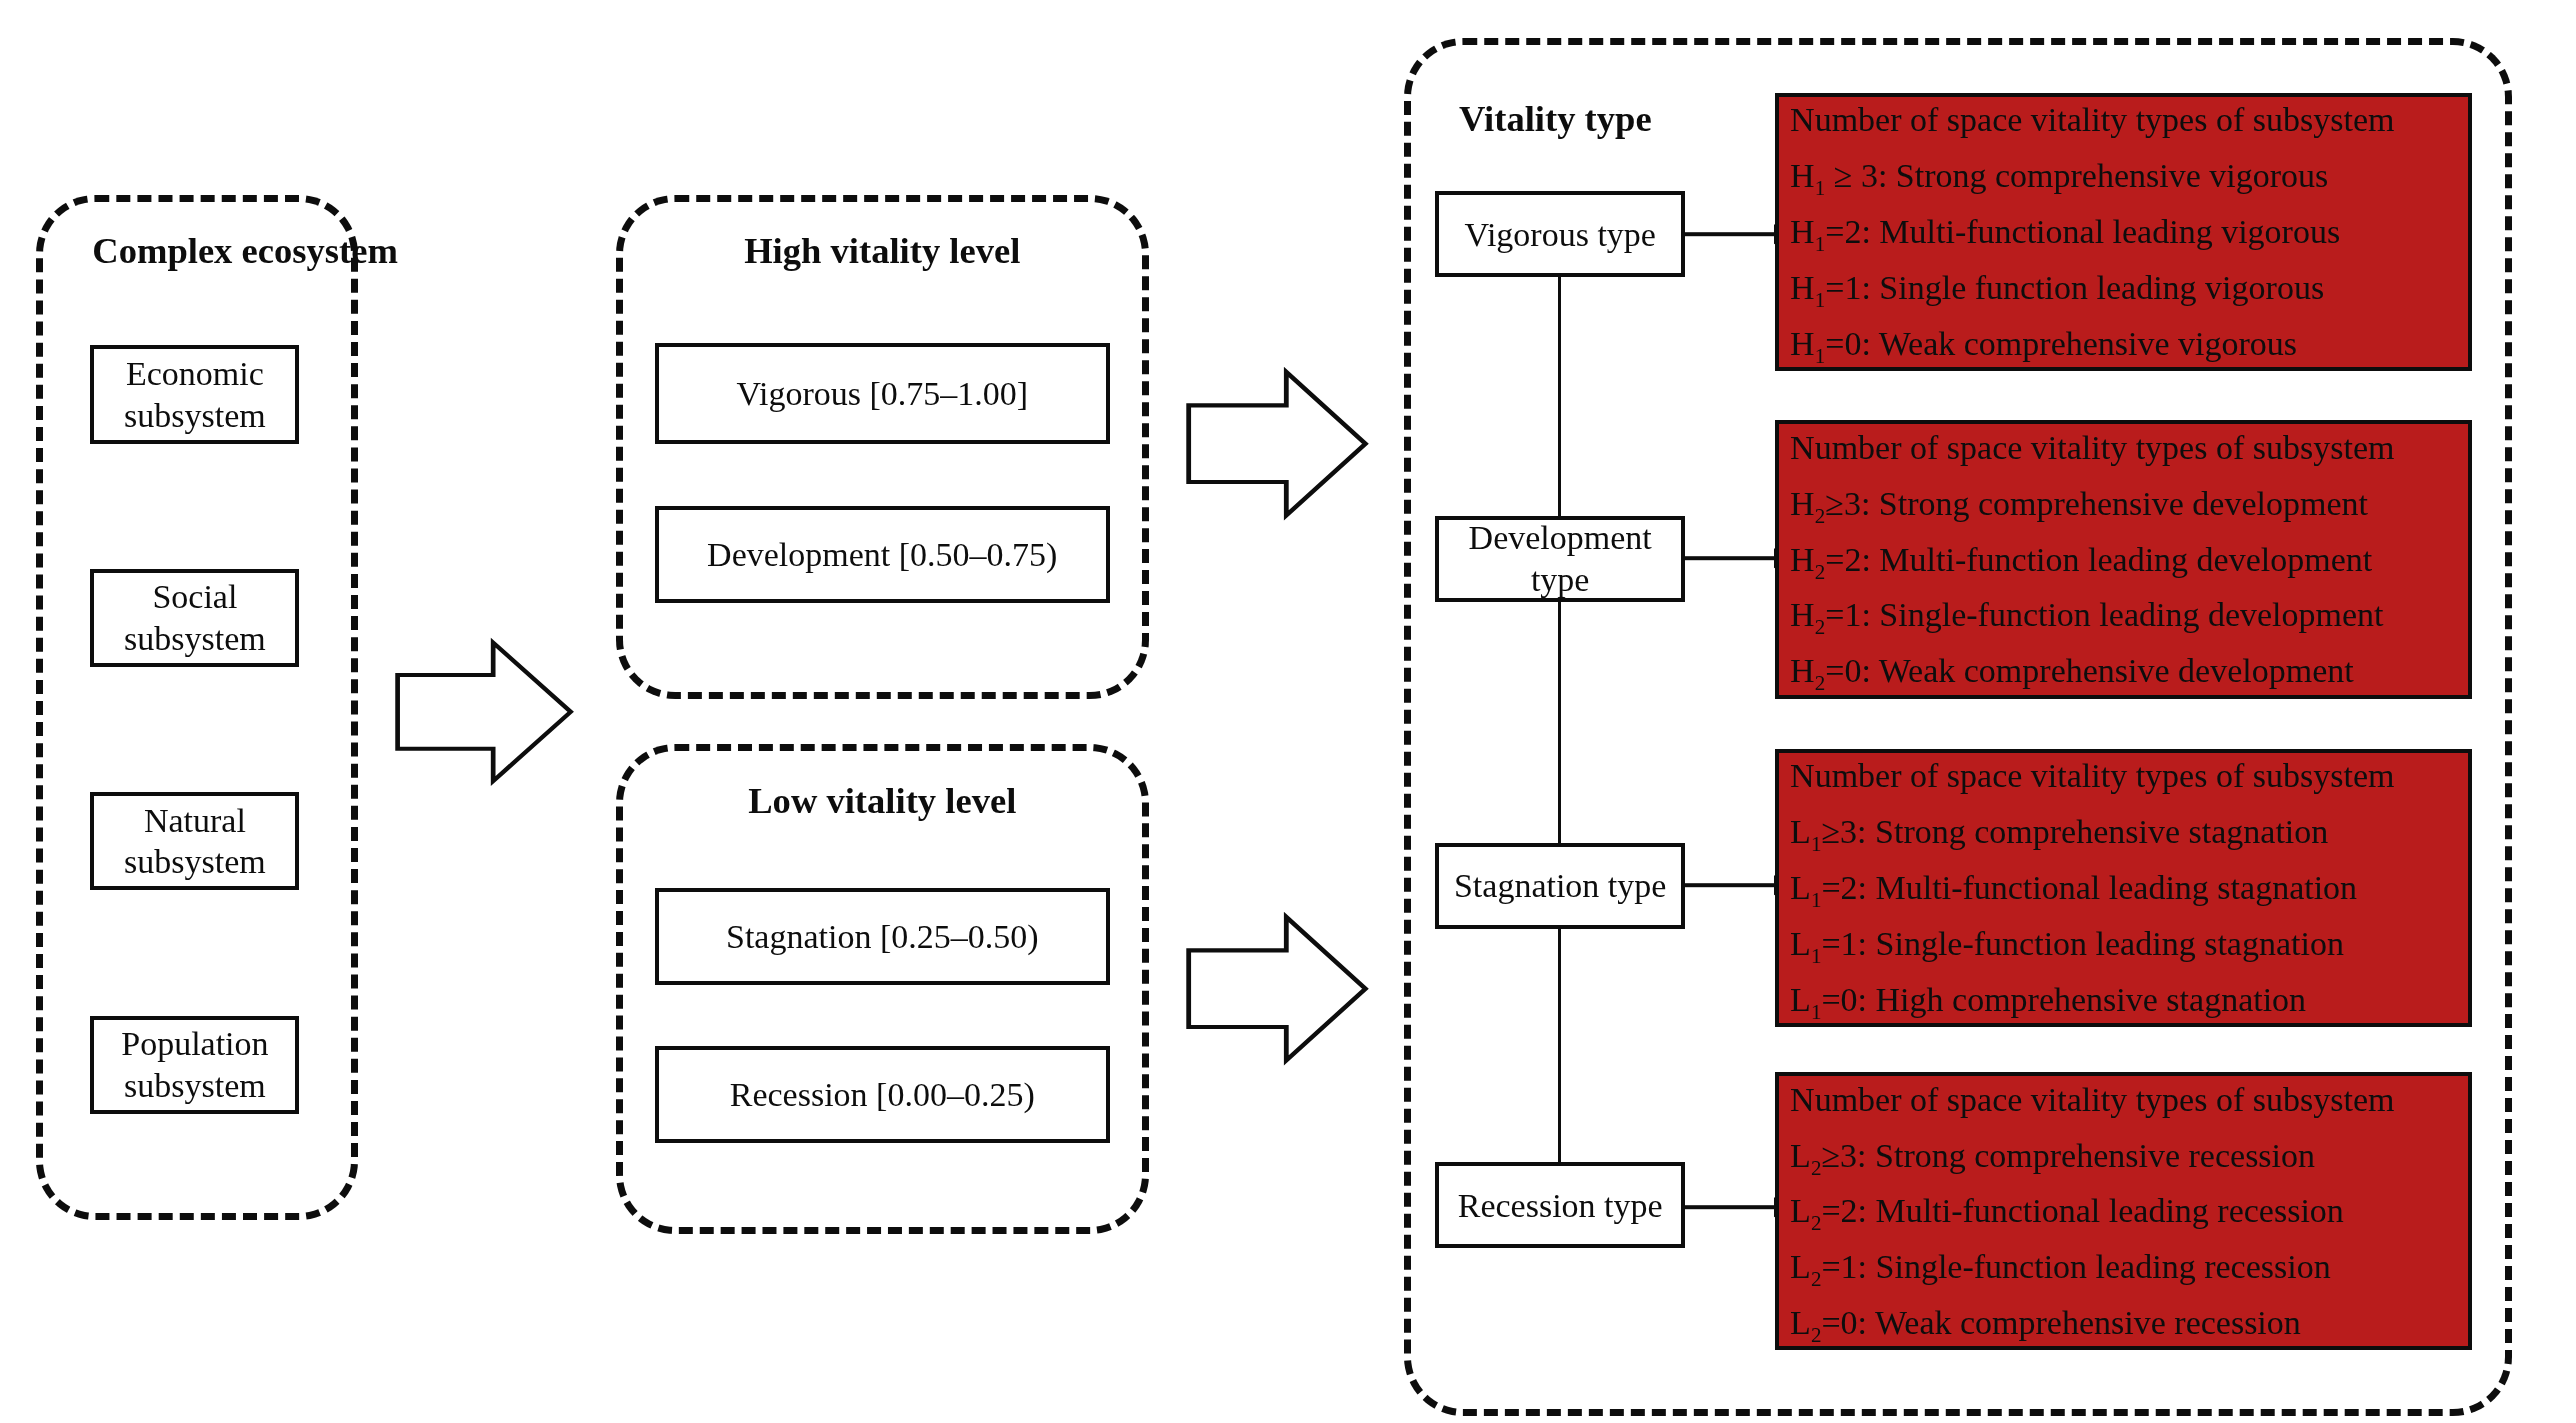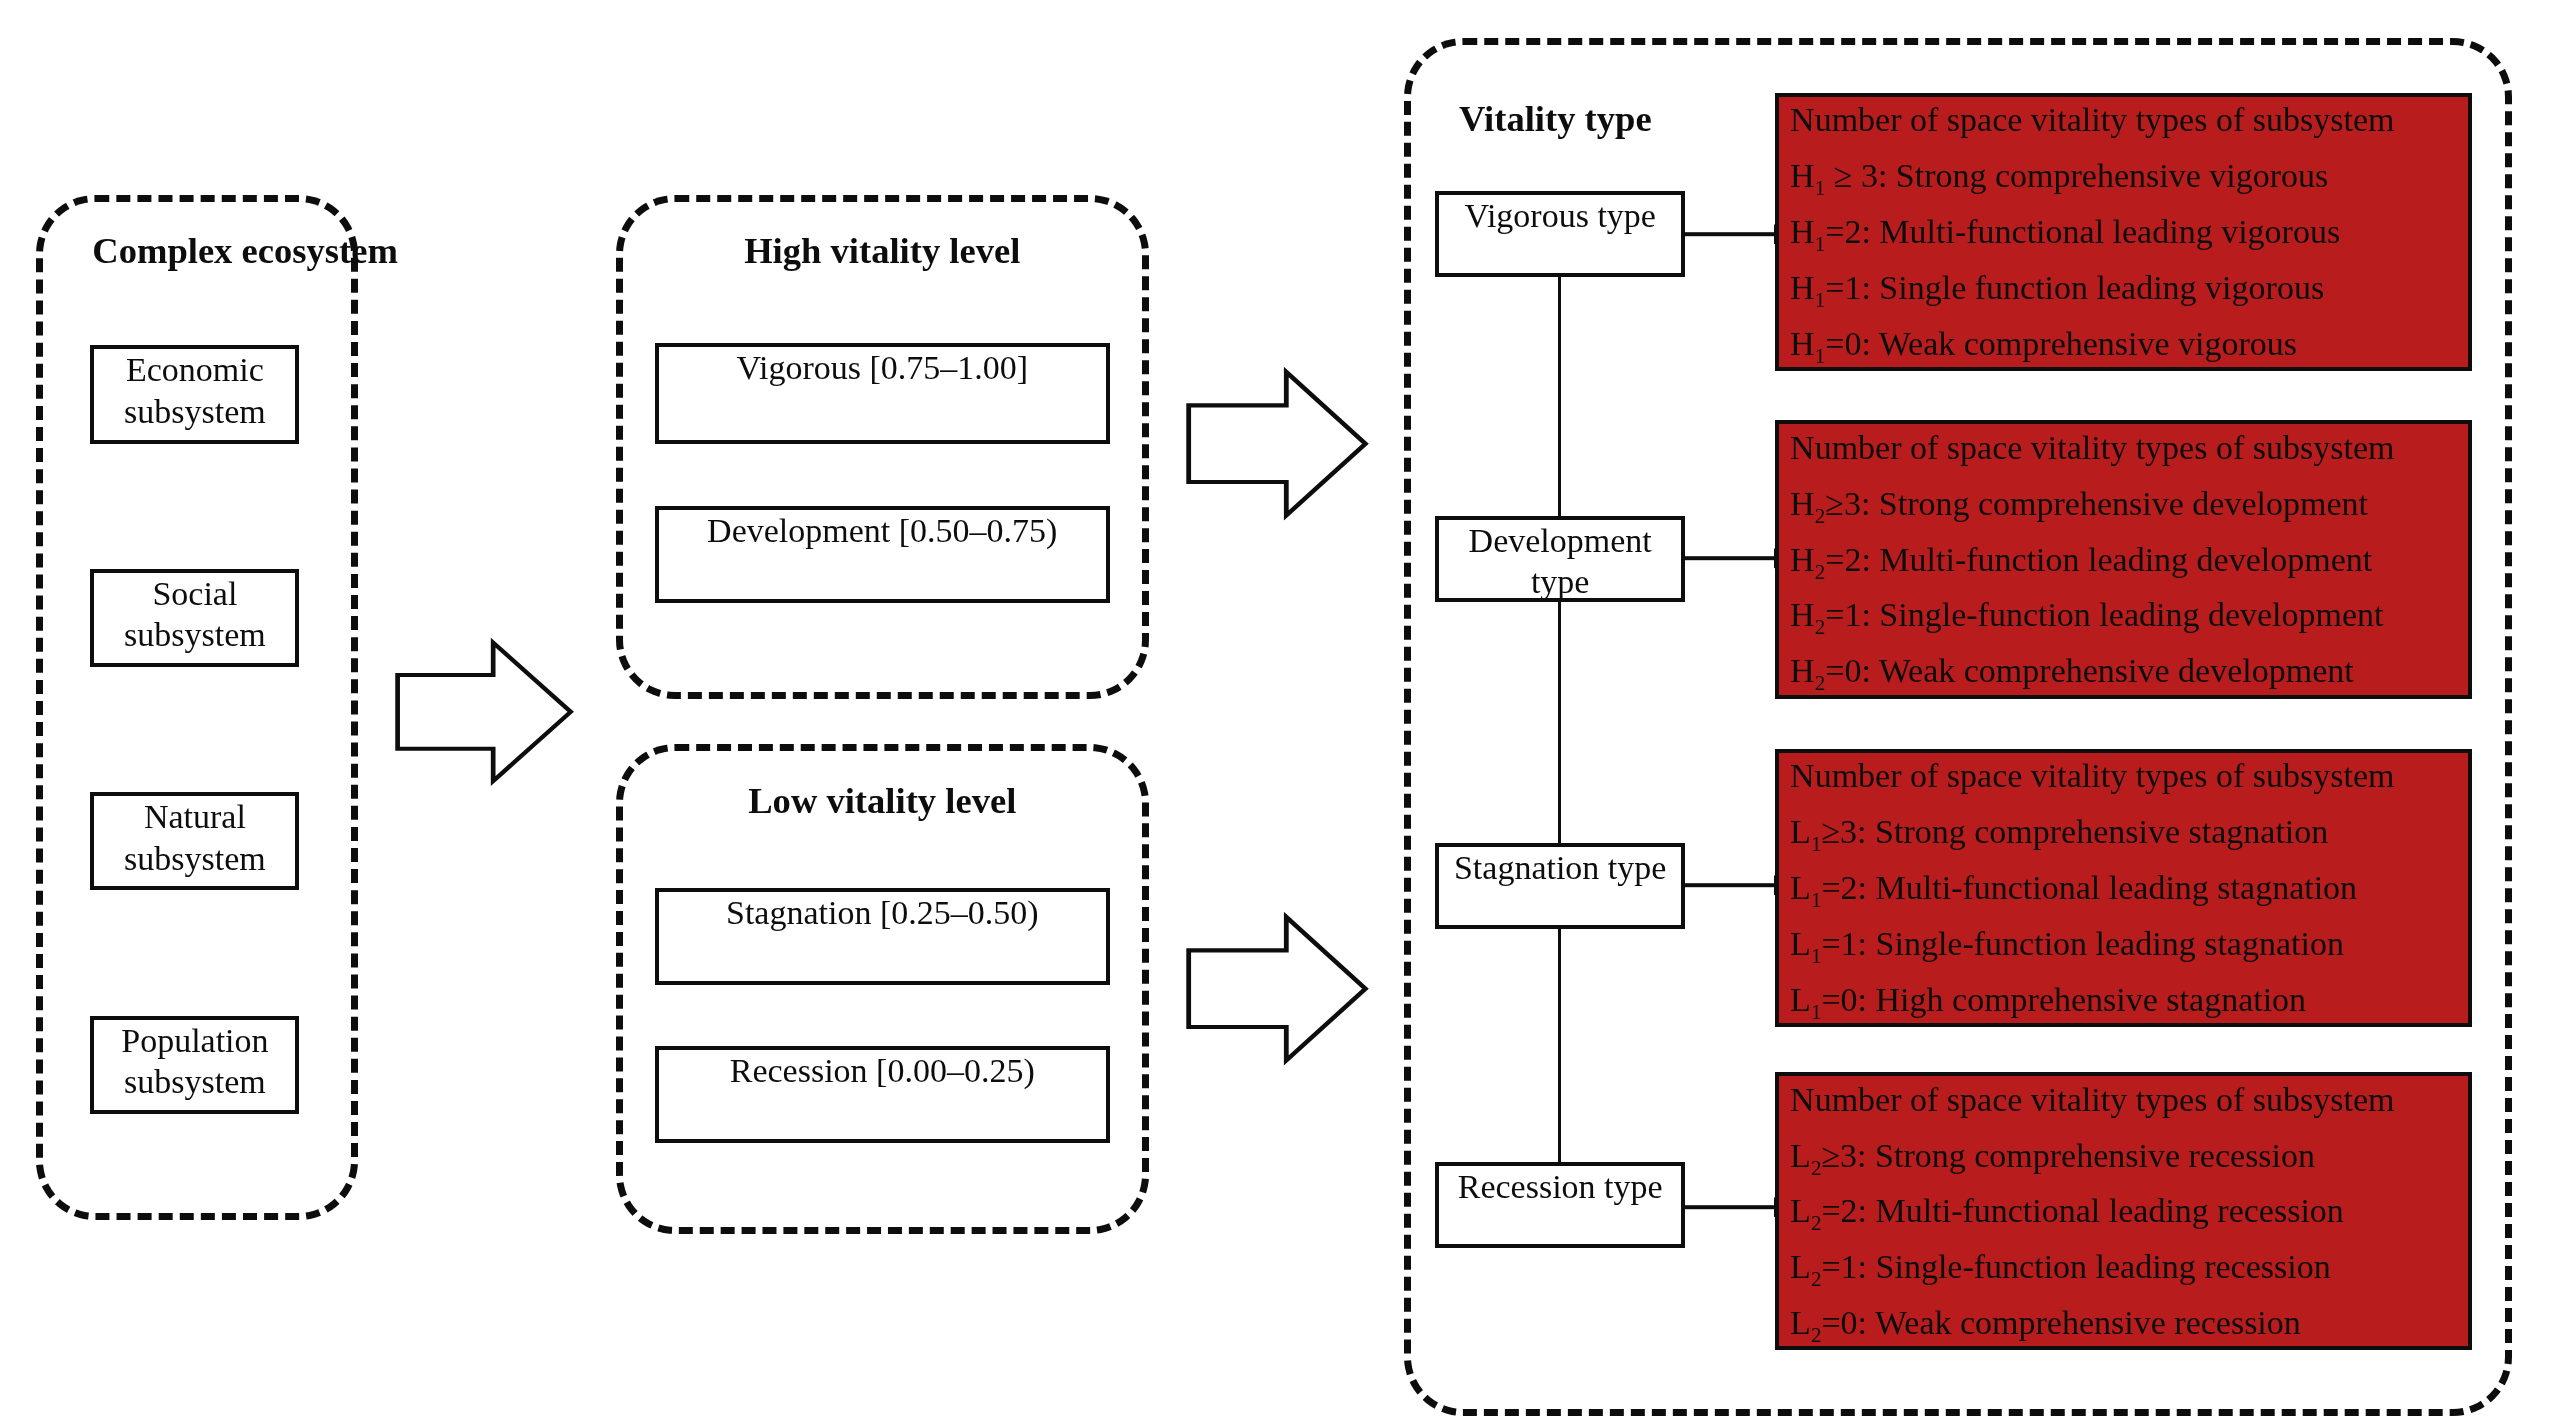--- a/index.html
+++ b/index.html
@@ -6,21 +6,21 @@
   html, body { margin: 0; padding: 0; background: #ffffff; }
   body { font-family: "Liberation Serif", "DejaVu Serif", serif; color: #0d0d0d; }
   #canvas { position: relative; width: 100vw; height: 55.25vw; background: #fff; overflow: hidden; }
 
   .panel { position: absolute; border: 0.28vw dashed #0d0d0d; border-radius: 2.3vw; background: #fff; font-family: Liberation Serif, serif; }
   .ptitle { position: absolute; left: 0; width: 100%; text-align: center; font-weight: bold;
             font-size: 1.42vw; line-height: 1.25; margin: 0; }
   .ptitle-left { position: absolute; font-weight: bold; font-size: 1.42vw; line-height: 1.2; margin: 0; }
 
   .box { position: absolute; border: 0.19vw solid #0d0d0d; background: #fff;
-         display: flex; align-items: flex-start; justify-content: center;
+         display: flex; align-items: center; justify-content: center;
          text-align: center; font-size: 1.32vw; line-height: 1.22; }
 
   .detail-box { position: absolute; border: 0.19vw solid #0d0d0d; background: #b91c1c; overflow: hidden; }
   .detail-lines { display: flex; flex-direction: column; justify-content: center; height: 100%; padding-left: 1.6%; }
   .dline { font-size: 1.32vw; line-height: 2.17vw; white-space: nowrap; }
   .dline sub { font-size: 0.62em; line-height: 0; }
 
   .vline { position: absolute; background: #0d0d0d; }
   .harrow { position: absolute; height: 0.14vw; background: #0d0d0d; transform: translateY(-50%); }
   .harrow::after { content: ""; position: absolute; right: -0.78vw; top: 50%; transform: translateY(-50%);

